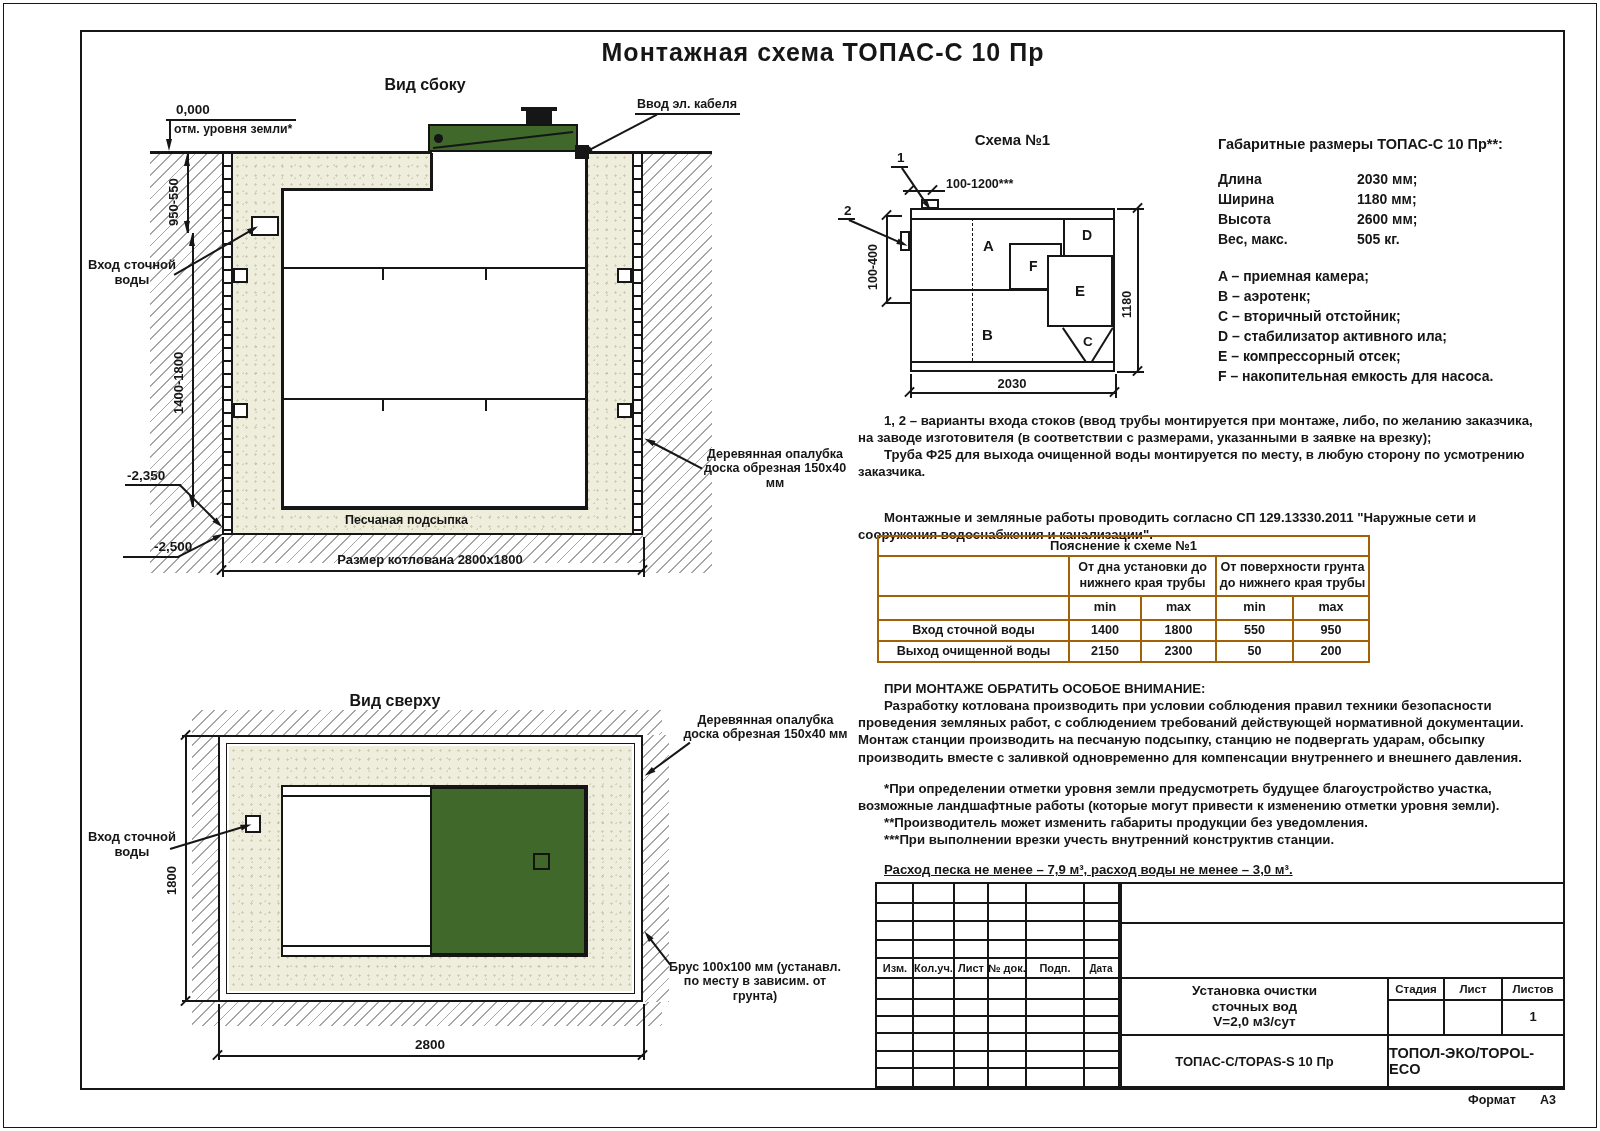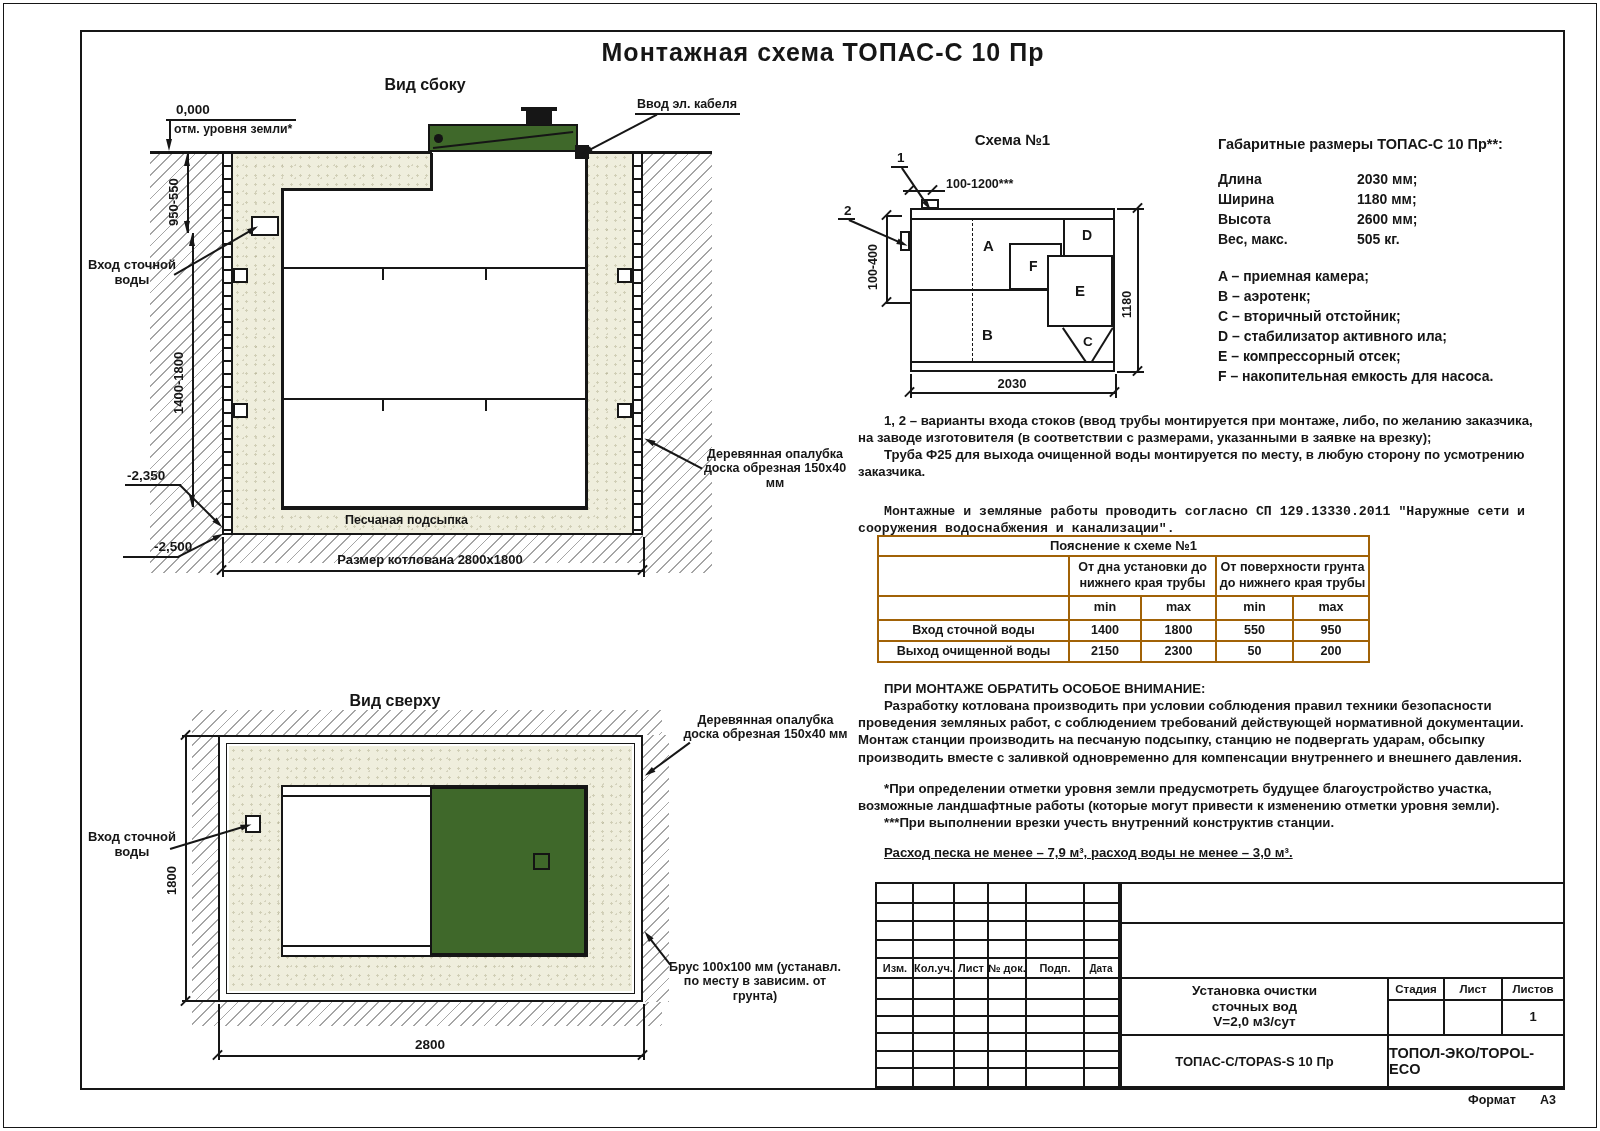--- a/index.html
+++ b/index.html
@@ -193,21 +193,21 @@
   <div class="txt" style="left:1218px;top:268px;font-size:14px;">A – приемная камера;</div>
   <div class="txt" style="left:1218px;top:288px;font-size:14px;">B – аэротенк;</div>
   <div class="txt" style="left:1218px;top:308px;font-size:14px;">C – вторичный отстойник;</div>
   <div class="txt" style="left:1218px;top:328px;font-size:14px;">D – стабилизатор активного ила;</div>
   <div class="txt" style="left:1218px;top:348px;font-size:14px;">E – компрессорный отсек;</div>
   <div class="txt" style="left:1218px;top:368px;font-size:14px;">F – накопительная емкость для насоса.</div>
 
   <div class="flow" style="left:858px;top:412px;">
     <p class="para">1, 2 – варианты входа  стоков (ввод трубы монтируется при монтаже, либо, по желанию заказчика, на заводе изготовителя (в соответствии с размерами, указанными в заявке на врезку);</p>
     <p class="para">Труба Ф25 для выхода очищенной воды монтируется по месту, в любую сторону по усмотрению заказчика.</p>
-    <p class="para" style="margin-top:22px;font-family:Liberation Mono, monospace;">Монтажные и земляные работы проводить согласно СП 129.13330.2011 "Наружные сети и сооружения водоснабжения и канализации".</p>
+    <p class="para" style="margin-top:28px;">Монтажные и земляные работы проводить согласно СП 129.13330.2011 "Наружные сети и сооружения водоснабжения и канализации".</p>
   </div>
 
   <table class="exp" style="left:877px;top:535px;width:491px;">
     <colgroup>
         <col style="width:191px">
         <col style="width:72px">
         <col style="width:75px">
         <col style="width:77px">
         <col style="width:76px">
       </colgroup>
@@ -241,20 +241,21 @@
       <td>50</td>
       <td>200</td>
     </tr>
   </tbody>
     </table>
 
   <div class="flow" style="left:858px;top:680px;">
     <p class="para" style="font-weight:700;">ПРИ МОНТАЖЕ ОБРАТИТЬ ОСОБОЕ ВНИМАНИЕ:</p>
     <p class="para">Разработку котлована производить при условии соблюдения правил техники безопасности проведения земляных работ, с соблюдением требований действующей нормативной документации. Монтаж станции производить на песчаную подсыпку, станцию не подвергать ударам, обсыпку производить вместе с заливкой одновременно для компенсации внутреннего и внешнего давления.</p>
     <p class="para" style="margin-top:14px;">*При определении отметки уровня земли предусмотреть будущее благоустройство участка, возможные ландшафтные работы (которые могут привести к изменению отметки уровня земли).</p>
+    <p class="para">**Производитель может изменить габариты продукции без уведомления.</p>
     <p class="para">***При выполнении врезки учесть внутренний конструктив станции.</p>
     <p class="para" style="margin-top:13px;"><span style="text-decoration:underline;">Расход песка не менее – 7,9 м³, расход воды не менее – 3,0 м³.</span></p>
   </div>
 
   <div class="txt ctr" style="left:335px;top:692px;width:120px;font-size:16px;font-weight:700;">Вид сверху</div>
 
   <div class="hatch" style="left:192px;top:710px;width:470px;height:25px;"></div>
   <div class="hatch" style="left:192px;top:1002px;width:470px;height:24px;"></div>
   <div class="hatch" style="left:192px;top:735px;width:26px;height:267px;"></div>
   <div class="hatch" style="left:643px;top:735px;width:26px;height:267px;"></div>

